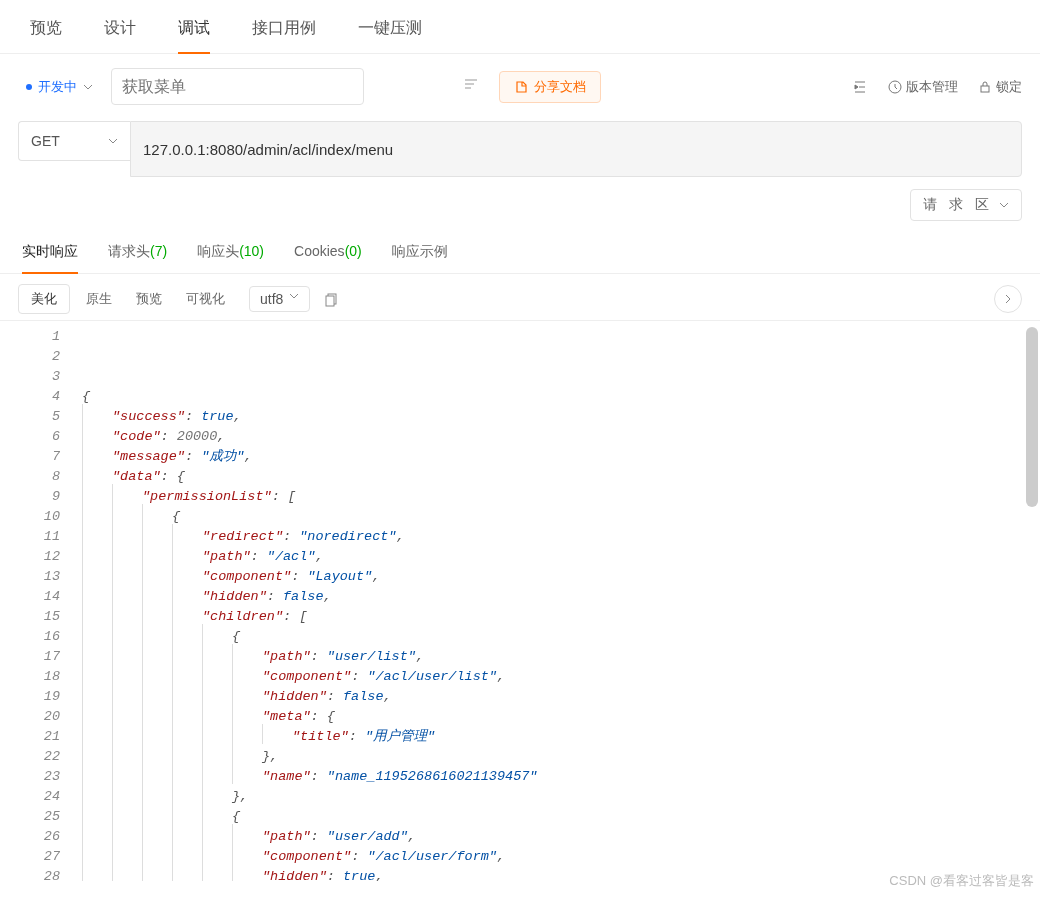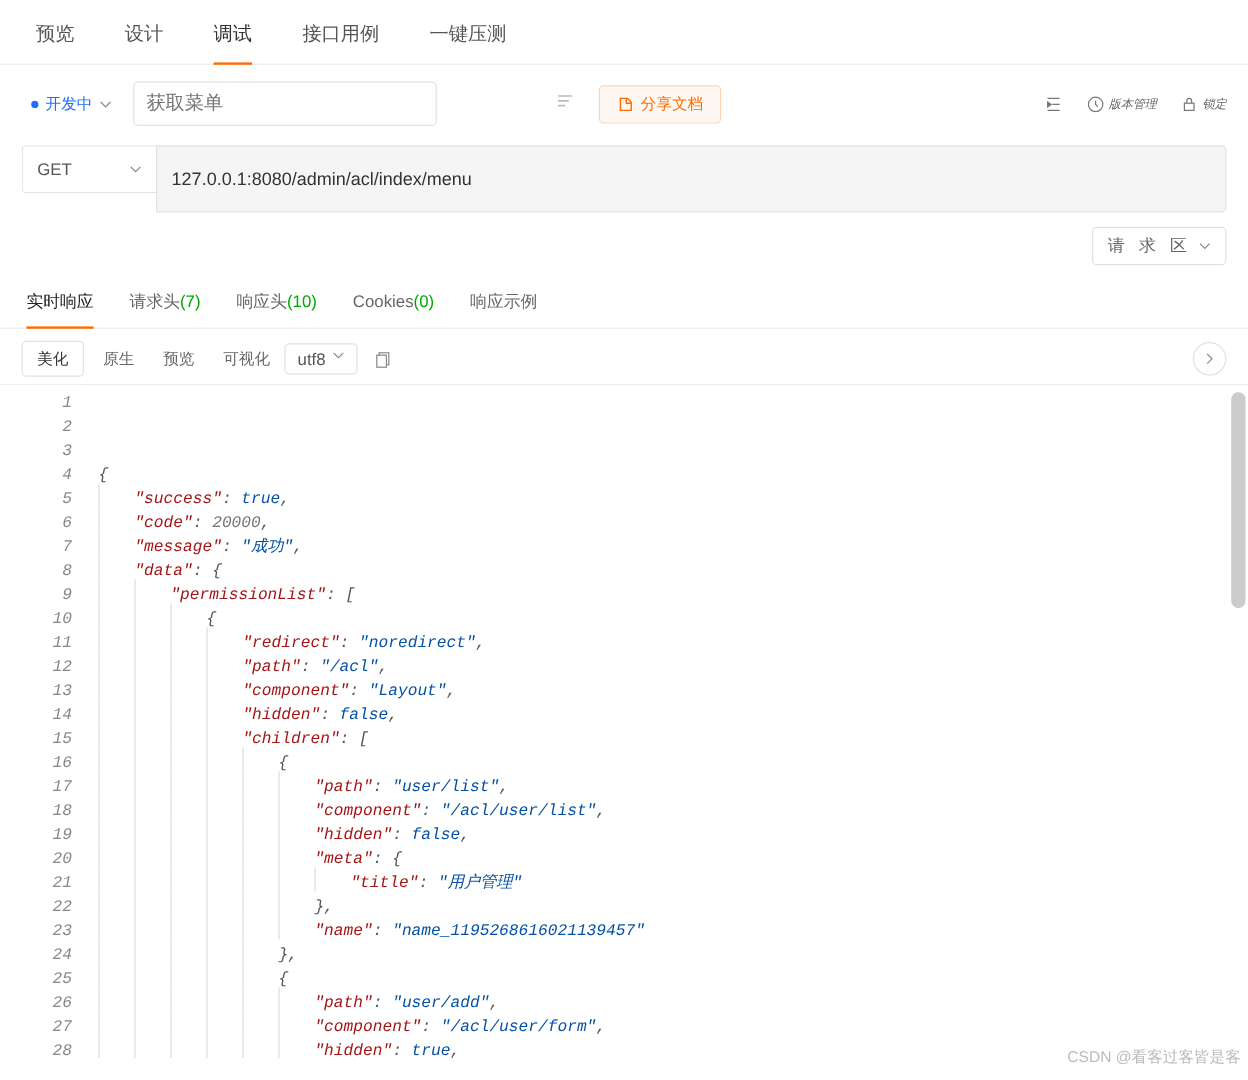--- a/index.html
+++ b/index.html
@@ -11,41 +11,41 @@
 .main-tab.active::after { content:""; position:absolute; left:0; right:0; bottom:-1px; height:2px; background:#ff6a00; }
 
 .header-row { display:flex; align-items:center; padding: 14px 18px 10px; gap:10px; }
 .status-select { display:flex; align-items:center; gap:6px; border-radius:4px; padding:4px 8px; color:#1f6fff; font-size:13px; cursor:pointer;}
 .status-dot { width:6px; height:6px; border-radius:50%; background:#1f6fff; display:inline-block; }
 .api-name-input { flex:0 0 378px; height:37px; border:1px solid #e2e2e2; border-radius:4px; padding:0 34px 0 10px; color:#888; font-size:16px; outline:none; position:relative;}
 .api-name-wrap { position:relative; flex:0 0 378px; }
 .api-name-wrap .sort-icon { position:absolute; right:10px; top:8px; color:#bbb; }
 .share-btn { border:1px solid #ffd6b8; color:#ff6a00; background:#fff8f2; padding:6px 14px; border-radius:4px; display:flex; align-items:center; gap:6px; cursor:pointer; font-size:13px;}
 .spacer { flex:1; }
-.header-icons { display:flex; align-items:center; gap:20px; color:#666; font-size:10px;font-style:italic;}
+.header-icons { display:flex; align-items:center; gap:20px; color:#666; font-size:13px;}
 .header-icons .ic { display:flex; align-items:center; gap:4px; cursor:pointer; }
 
 .url-row { margin: 6px 18px 0; display:flex; }
 .method-select { width:112px; height:40px; border:1px solid #e2e2e2; border-right:none; border-radius:4px 0 0 4px; background:#fff; display:flex; align-items:center; justify-content:space-between; padding:0 12px; color:#555; cursor:pointer;}
 .url-input { flex:1; height:56px; border:1px solid #e2e2e2; border-radius:0 4px 4px 0; background:#f5f5f5; padding:0 12px; color:#333; font-size:15px; display:flex; align-items:center;}
 
 .req-area { margin: 12px 18px 0; display:flex; justify-content:flex-end; }
 .req-area .lbl { border:1px solid #e2e2e2; border-radius:4px; padding:6px 12px; color:#666; display:flex; align-items:center; gap:6px; letter-spacing:4px; cursor:pointer;}
 
 .resp-tabs { display:flex; gap:30px; padding: 22px 22px 0; border-bottom:1px solid #eee; }
 .resp-tab { padding-bottom:12px; color:#666; font-size:14px; cursor:pointer; position:relative;}
 .resp-tab.active { color:#222; }
 .resp-tab.active::after { content:""; position:absolute; left:0; right:0; bottom:-1px; height:2px; background:#ff6a00; }
 .resp-tab .cnt { color:#0a0; }
 
 .toolbar { display:flex; align-items:center; gap:0; padding: 10px 18px 6px; border-bottom:1px solid #eee; }
 .tb-btn { padding:5px 12px; border:1px solid transparent; border-radius:4px; color:#555; cursor:pointer; font-size:13px; }
 .tb-btn.first { border:1px solid #e2e2e2; background:#fff; color:#333; margin-right:4px;}
 .tb-seg { padding:5px 12px; color:#666; cursor:pointer; font-size:13px;}
-.enc-select { border:1px solid #e2e2e2; border-radius:4px; padding:4px 10px; margin-left:0; color:#555; display:flex; align-items:flex-start; gap:6px; cursor:pointer;}
+.enc-select { border:1px solid #e2e2e2; border-radius:4px; padding:4px 10px; margin-left:12px; color:#555; display:flex; align-items:flex-start; gap:6px; cursor:pointer;}
 .copy-icon { margin-left:14px; color:#888; cursor:pointer; }
 .tb-right { margin-left:auto; display:flex; align-items:center; }
 .nav-arrow { width:28px; height:28px; border:1px solid #e2e2e2; border-radius:50%; display:flex; align-items:center; justify-content:center; color:#888; cursor:pointer;}
 
 .code-area { display:flex; height: 560px; overflow:auto; font-family: Consolas, "Courier New", monospace; font-size:13.5px; line-height:20px; font-style:italic; position:relative;}
 .gutter { background:#fff; color:#888; text-align:right; padding:6px 10px 6px 0; width:70px; user-select:none; font-style:italic;}
 .gutter div { height:20px; }
 .code { padding:6px 0 6px 12px; white-space:pre; flex:1; position:relative;}
 .code .ln { height:20px; display:flex; align-items:center;}
 .guide { display:inline-block; border-left:1px solid #ddd; height:20px; margin-right: 0; }

